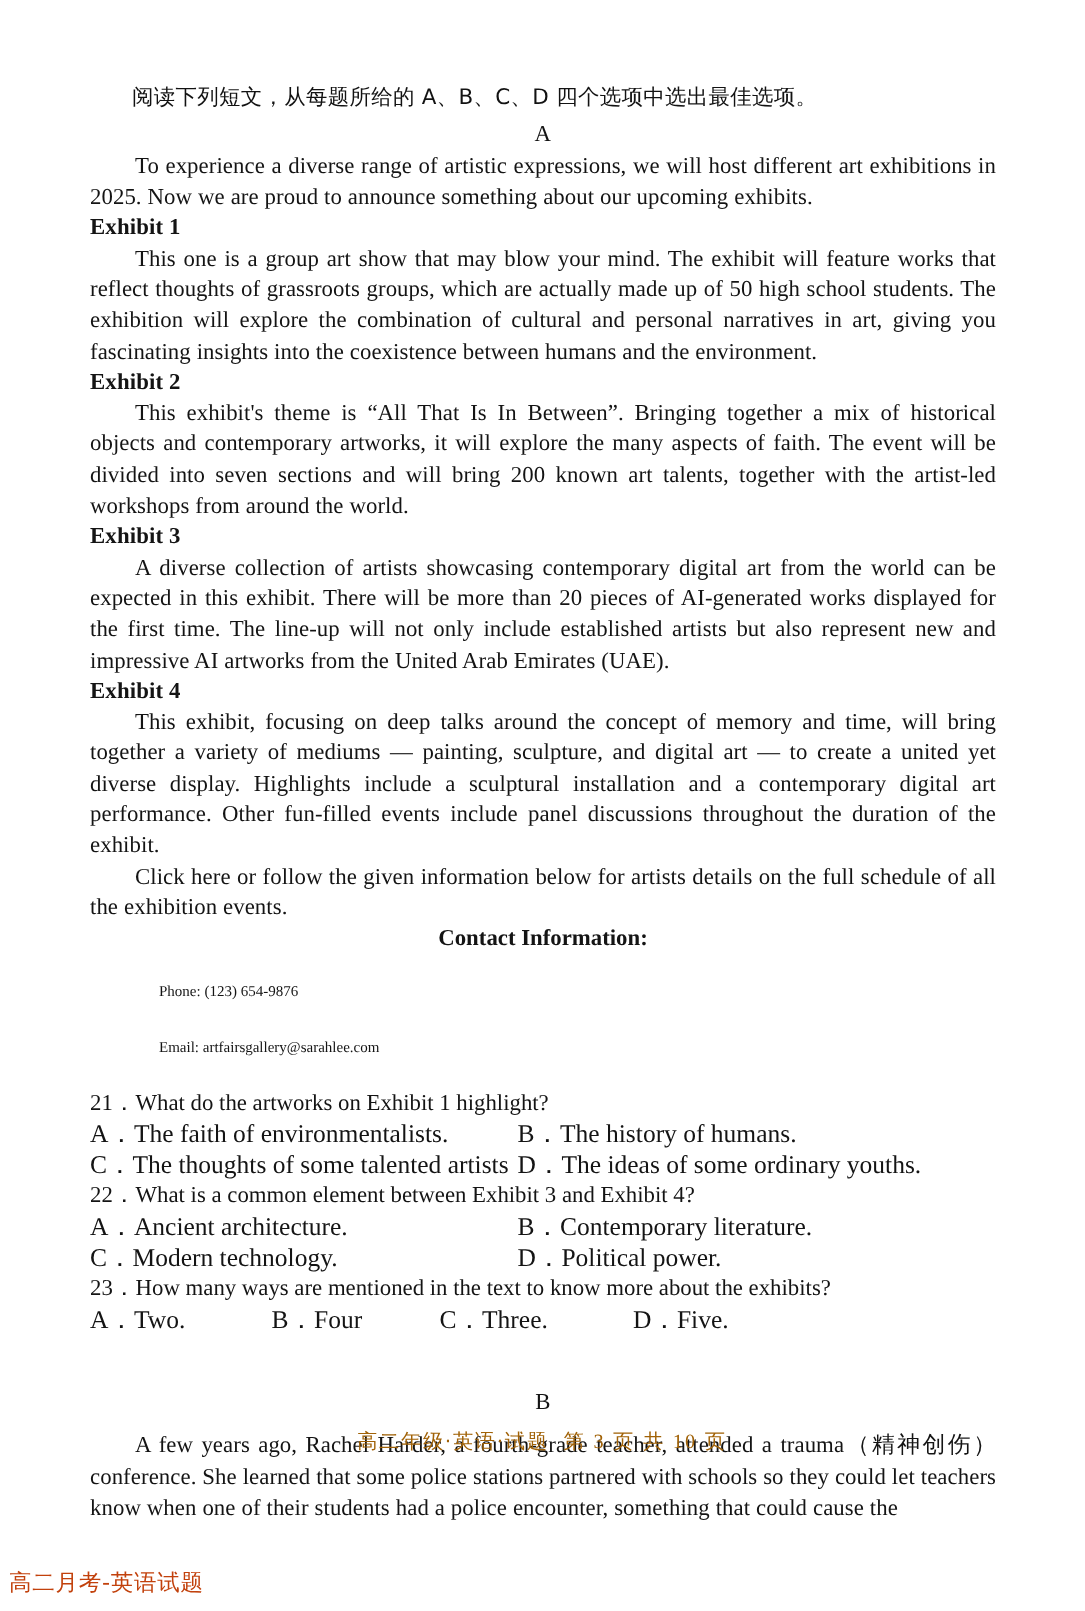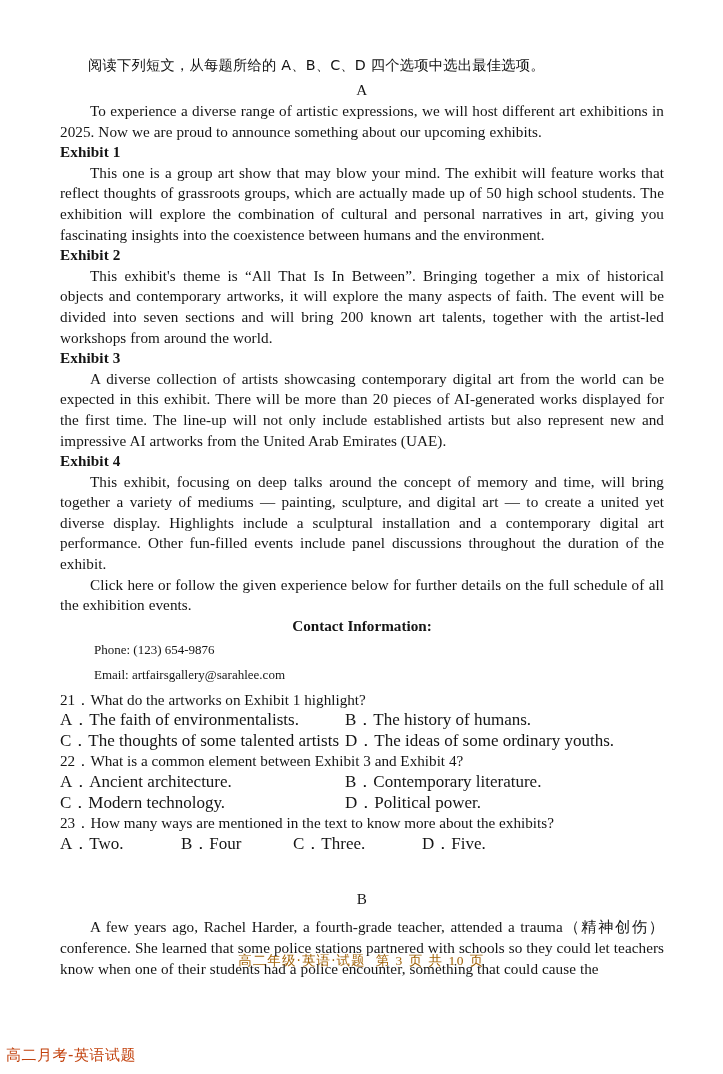--- a/index.html
+++ b/index.html
@@ -71,22 +71,22 @@
   }
 
   .contact-head {
     margin: 0;
     font-size: 15.2px;
     line-height: 20.6px;
     font-weight: bold;
     text-align: center;
   }
   .contact-line {
-    margin: 4px;
-    font-size: 13px;
+    margin: 16px;
+    font-size: 10px;
     line-height: 20.6px;
     text-indent: 30px;
   }
 
   
   .question {
     margin: 0;
     font-size: 15.2px;
     line-height: 20.6px;
     white-space: pre;
@@ -165,21 +165,21 @@
 
     <div class="exhibit-head">Exhibit 2</div>
     <p class="para">This exhibit's theme is “All That Is In Between”. Bringing together a mix of historical objects and contemporary artworks, it will explore the many aspects of faith. The event will be divided into seven sections and will bring 200 known art talents, together with the artist-led workshops from around the world.</p>
 
     <div class="exhibit-head">Exhibit 3</div>
     <p class="para">A diverse collection of artists showcasing contemporary digital art from the world can be expected in this exhibit. There will be more than 20 pieces of AI-generated works displayed for the first time. The line-up will not only include established artists but also represent new and impressive AI artworks from the United Arab Emirates (UAE).</p>
 
     <div class="exhibit-head">Exhibit 4</div>
     <p class="para">This exhibit, focusing on deep talks around the concept of memory and time, will bring together a variety of mediums — painting, sculpture, and digital art — to create a united yet diverse display. Highlights include a sculptural installation and a contemporary digital art performance. Other fun-filled events include panel discussions throughout the duration of the exhibit.</p>
 
-    <p class="para">Click here or follow the given experience below for further details on the full schedule of all the exhibition events.</p>
+    <p class="para">Click here or follow the given information below for artists details on the full schedule of all the exhibition events.</p>
 
     <div class="contact-head">Contact Information:</div>
     <div class="contact-line">Phone: (123) 654-9876</div>
     <div class="contact-line">Email: artfairsgallery@sarahlee.com</div>
 
     <div class="question"><span class="q-num">21．</span><span>What do the artworks on Exhibit 1 highlight?</span></div>
     <div class="opt-row">
       <span class="opt opt-a"><span>A．</span><span>The faith of environmentalists.</span></span>
       <span class="opt opt-b"><span>B．</span><span>The history of humans.</span></span>
     </div>

